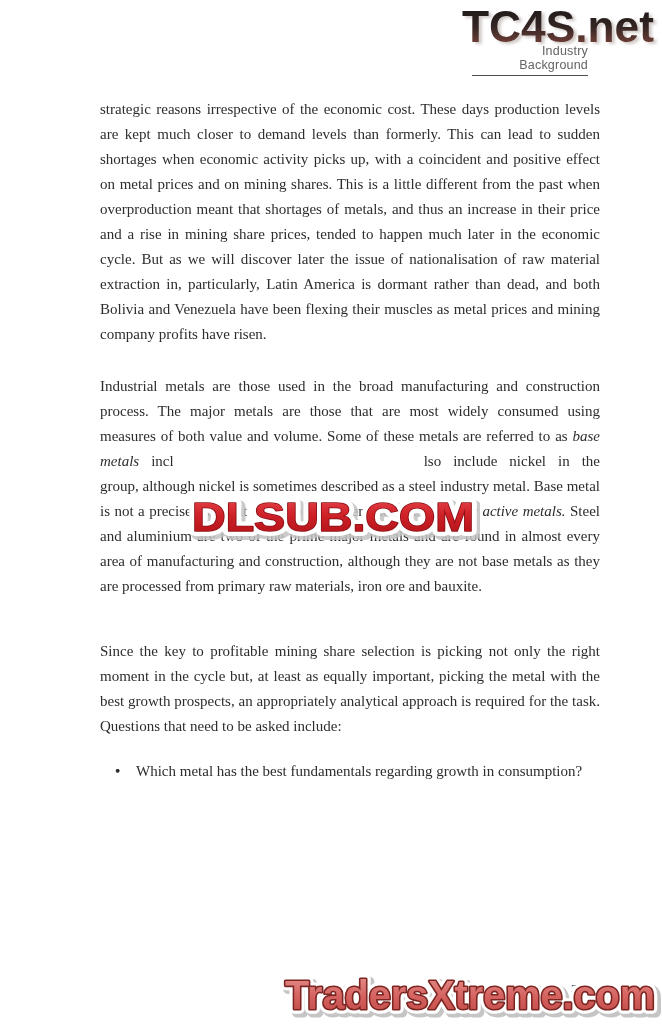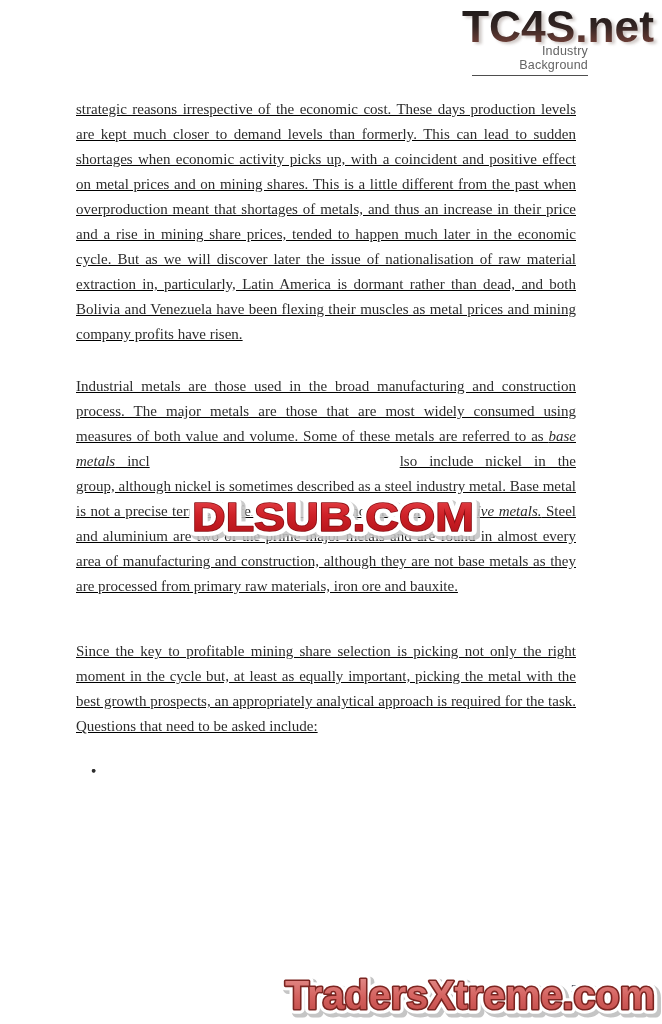--- a/index.html
+++ b/index.html
@@ -11,21 +11,21 @@
   }
   
   .header-logo { position:absolute; left:458px; top:2px; }
   .header-sub {
     position:absolute; left:472px; top:44px; width:116px;
     text-align:right; font-family:"Liberation Sans", sans-serif;
     font-size:12.5px; color:#636363; letter-spacing:.2px;
     border-bottom:1.5px solid #4e4e4e; padding-bottom:3px;
   }
   
-  .content { position:absolute; left:76px; top:97px; width:500px;text-decoration:underline; }
+  .content { position:absolute; left:100px; top:97px; width:500px; }
   .para {
     font-size:15px; line-height:25px; color:#2d2d2d;
     text-align:justify; text-justify:inter-word;
   }
   .para em { font-style:italic; }
   .gap { display:inline-block; height:1px; }
   .p1 { margin-bottom:27px; }
   .section-head {
     font-family:"Liberation Sans", sans-serif; font-weight:400;
     font-size:22px; color:#3b3b3b; letter-spacing:.3px;
@@ -76,20 +76,21 @@
     <p class="para p2"><span>Industrial metals are those used in the broad manufacturing and construction process. The major metals are those that are most widely consumed using measures of both value and volume. Some of these metals are referred to as </span><em>base metals</em><span> incl</span><span class="gap" style="width: 250px;"></span><span>lso include nickel in the group, although nickel is sometimes described as a steel industry metal. Base metal is not a precise term but refers to the better known </span><em>chemically active metals.</em><span> Steel and aluminium are two of the prime major metals and are found in almost every area of manufacturing and construction, although they are not base metals as they are processed from primary raw materials, iron ore and bauxite.</span></p>
 
     <p class="para p3">Since the key to profitable mining share selection is picking not only the right moment in the cycle but, at least as equally important, picking the metal with the best growth prospects, an appropriately analytical approach is required for the task. Questions that need to be asked include:</p>
 
     <ul class="qlist">
       <li class="para">
         <span class="marker">•</span>
       </li>
       <li class="para">
         <span class="marker">•</span>
+        <span>Which metal has the best fundamentals regarding growth in consumption?</span>
       </li>
     </ul>
   </div>
 
   <div class="watermark">
     <svg width="294" height="56" viewBox="0 0 294 56">
       <defs>
         <linearGradient id="wmG" x1="0" y1="0" x2="0" y2="1">
           <stop offset="0" stop-color="#e8494e"></stop>
           <stop offset="0.45" stop-color="#cf2128"></stop>

